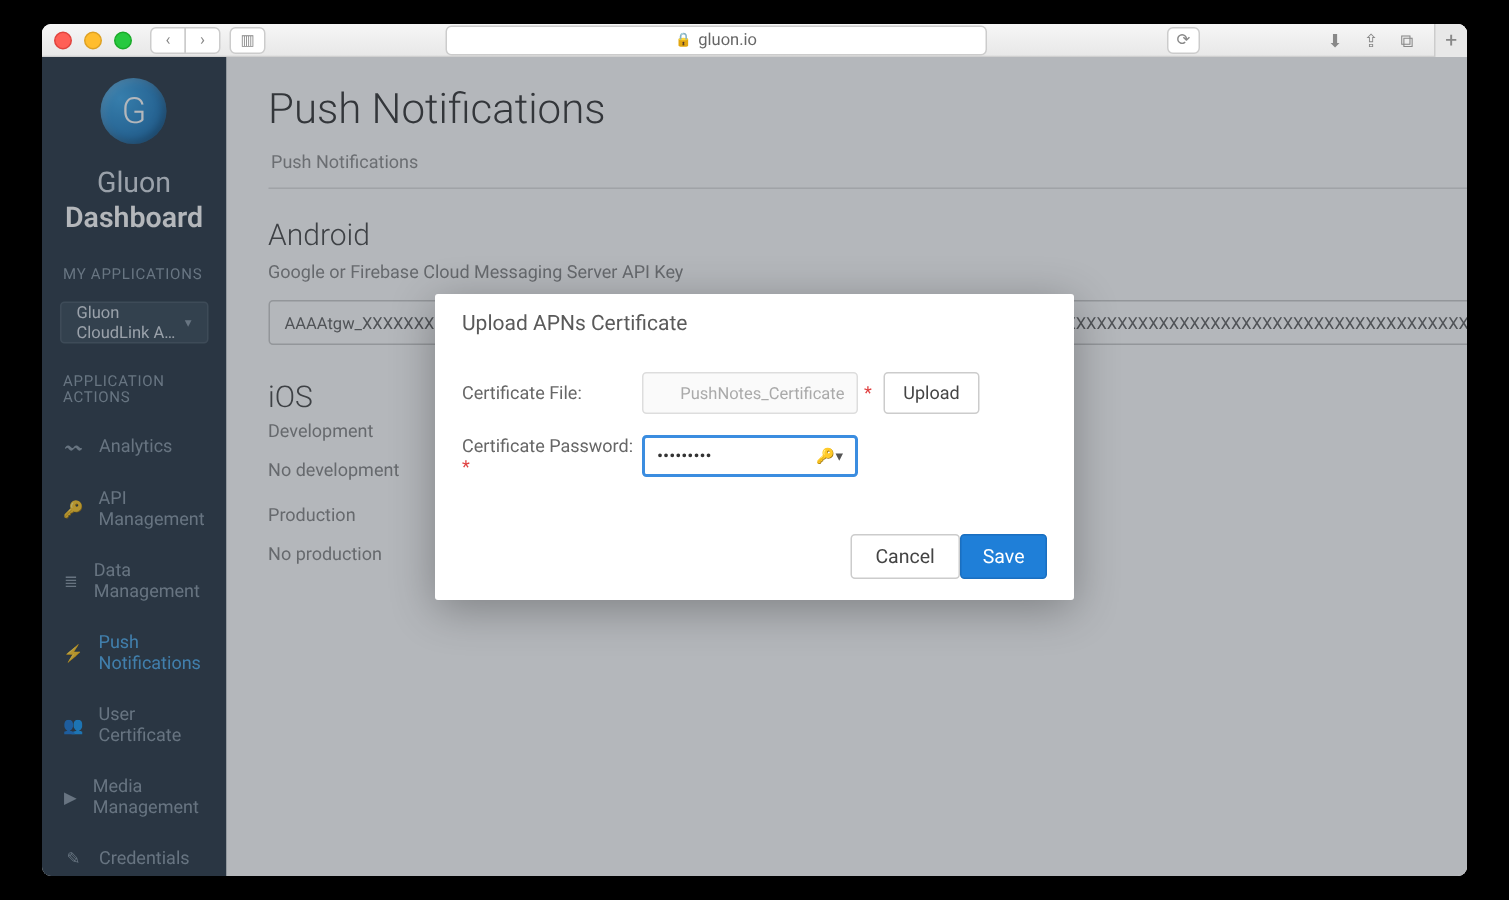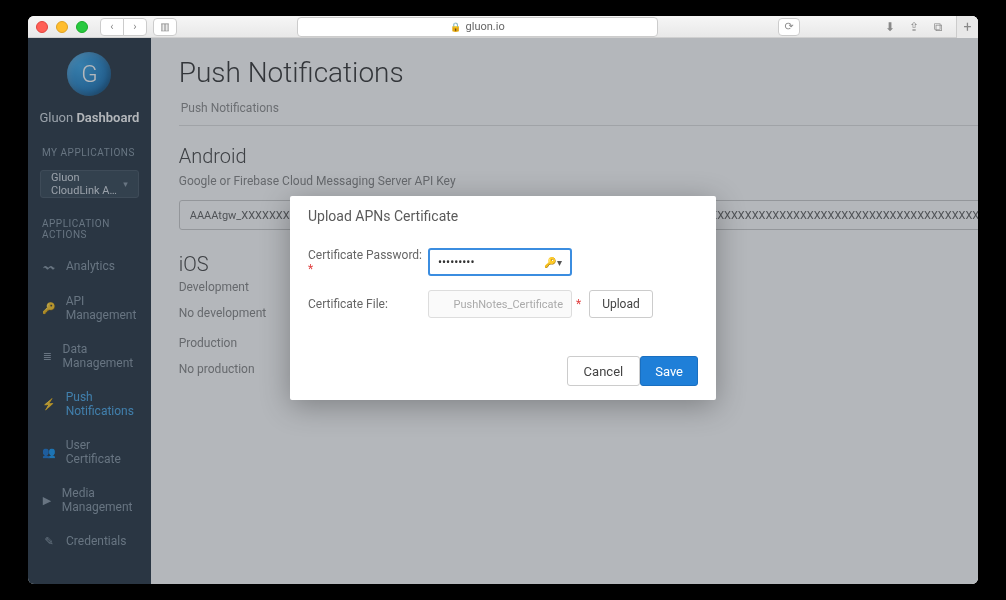--- a/index.html
+++ b/index.html
@@ -23,21 +23,21 @@
   .reload { width: 22px; height: 18px; background:#fff; border:1px solid #ccc; border-radius:4px; display:flex; align-items:center; justify-content:center; color:#888; font-size:11px;}
   .right-btns { display:flex; gap:4px; align-items:center;}
   .right-btn { width:20px; height:18px; display:flex; align-items:center; justify-content:center; color:#888; font-size:12px;}
   .newtab { width:22px; height:22px; background:#e8e8e8; border-left:1px solid #ccc; display:flex; align-items:center; justify-content:center; color:#888; font-size:14px; margin-left:4px; margin-right:-8px;}
   
   .content { flex:1; display:flex; position:relative; overflow:hidden;}
   
   .sidebar { width: 190px; background: #2b3a47; color:#fff; display:flex; flex-direction:column; font-size:12px;}
   .logo-area { padding: 14px 0 6px; text-align:center;}
   .logo-circle { width:44px; height:44px; border-radius:50%; background: radial-gradient(circle at 30% 30%, #3fa8e8, #1565a8); margin:0 auto; display:flex; align-items:center; justify-content:center; color:#fff; font-size:24px; font-weight:300; box-shadow: inset -2px -2px 6px rgba(0,0,0,0.3), inset 2px 2px 6px rgba(255,255,255,0.2);}
-  .brand { text-align:center; padding: 8px 0 14px; font-size:13px; color:#d7dee5;}
+  .brand { text-align:center; padding: 8px 0 14px; font-size:19px; color:#d7dee5;}
   .brand b { color:#fff; font-weight:600;}
   .sec-header { padding:8px 14px; font-size:10px; color:#8b9aa8; letter-spacing:0.5px;}
   .app-select { margin: 4px 12px 12px; height:28px; background:#3a4a58; border:1px solid #4a5a68; border-radius:3px; display:flex; align-items:center; padding:0 10px; font-size:11px; color:#d7dee5; justify-content:space-between;}
   .app-select .chev { font-size:9px; color:#8b9aa8;}
   .nav-items { display:flex; flex-direction:column;}
   .nav-item { padding: 10px 14px; display:flex; align-items:center; gap:10px; color:#8a99a7; font-size:12px; cursor:pointer;}
   .nav-item.active { color:#4fa9e8;}
   .nav-icon { width:14px; display:inline-flex; justify-content:center; font-size:11px;}
   
   .main { flex:1; background:#fff; padding: 18px 28px; color:#4a4a4a; position:relative;}
@@ -156,35 +156,35 @@
       <div class="sub2">No development</div>
       <div class="sub2" style="margin-top:16px;">Production</div>
       <div class="sub2">No production</div>
     </div>
 
     <div class="overlay">
       <div class="dialog">
         <div class="dialog-title">Upload APNs Certificate</div>
         <div class="form-row">
           <div class="form-label">
+            <span>Certificate File:</span>
+          </div>
+          <div class="file-display">PushNotes_Certificate</div>
+          <span class="req">*</span>
+          <button class="upload-btn">Upload</button>
+        </div>
+        <div class="form-row">
+          <div class="form-label">
             <span>Certificate Password:</span>
             <span class="req"> *</span>
           </div>
           <div class="pwd-input">
             <span>•••••••••</span>
             <span class="key">🔑▾</span>
           </div>
-        </div>
-        <div class="form-row">
-          <div class="form-label">
-            <span>Certificate File:</span>
-          </div>
-          <div class="file-display">PushNotes_Certificate</div>
-          <span class="req">*</span>
-          <button class="upload-btn">Upload</button>
         </div>
         <div class="dialog-footer">
           <button class="btn-cancel">Cancel</button>
           <button class="btn-primary">Save</button>
         </div>
       </div>
     </div>
 
   </div>
 </div>

